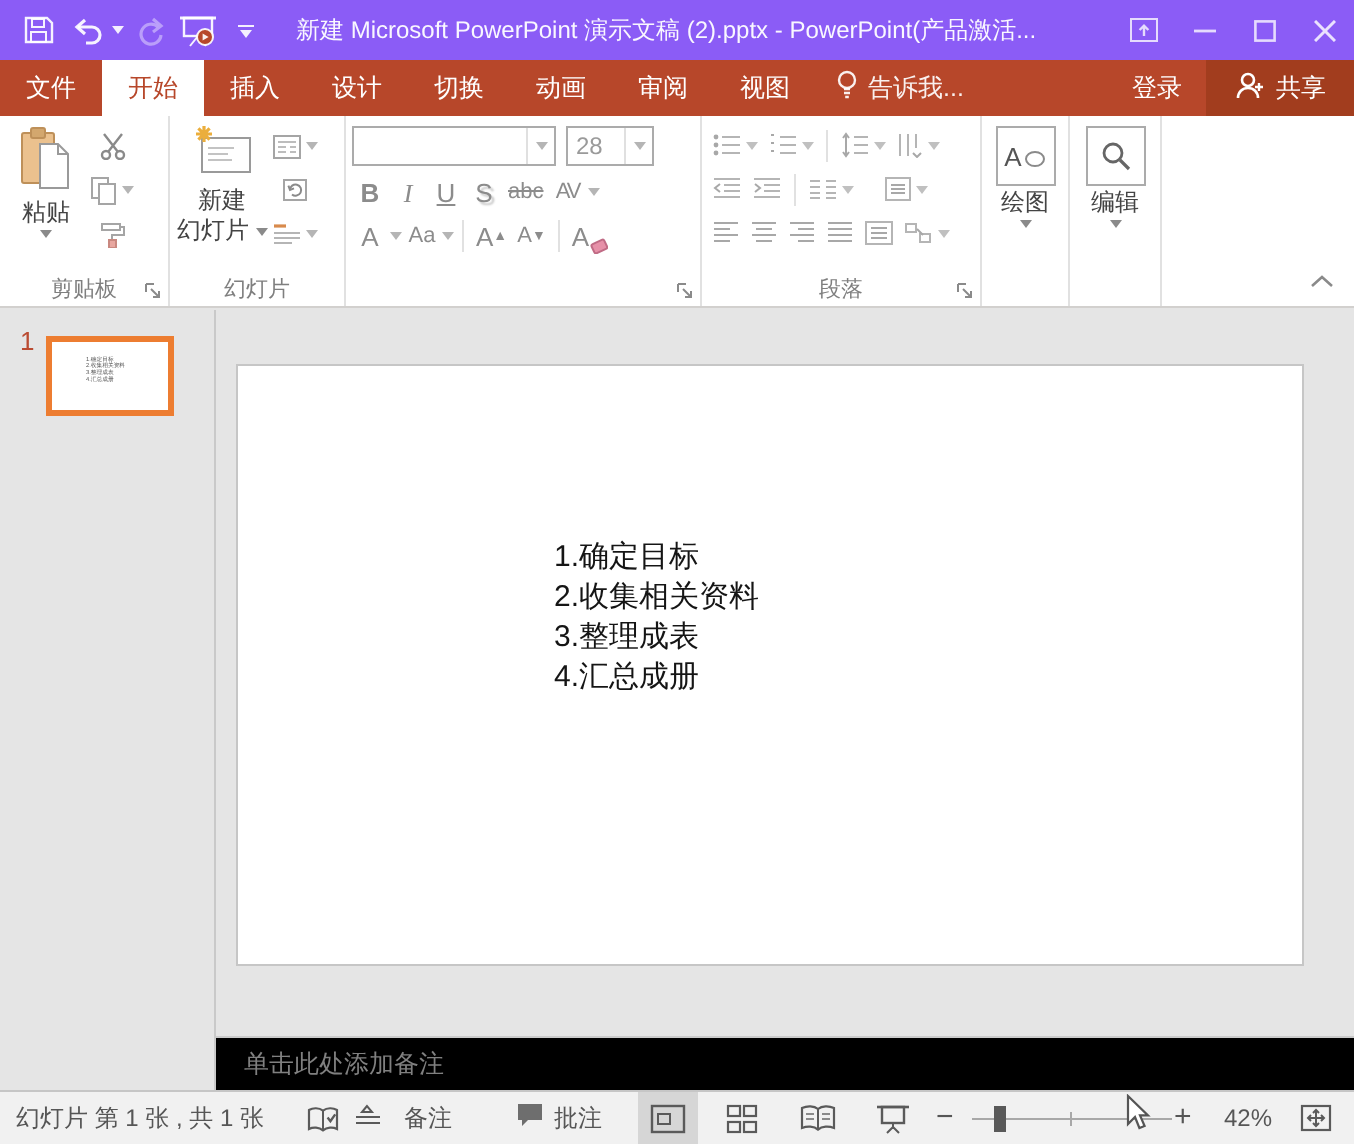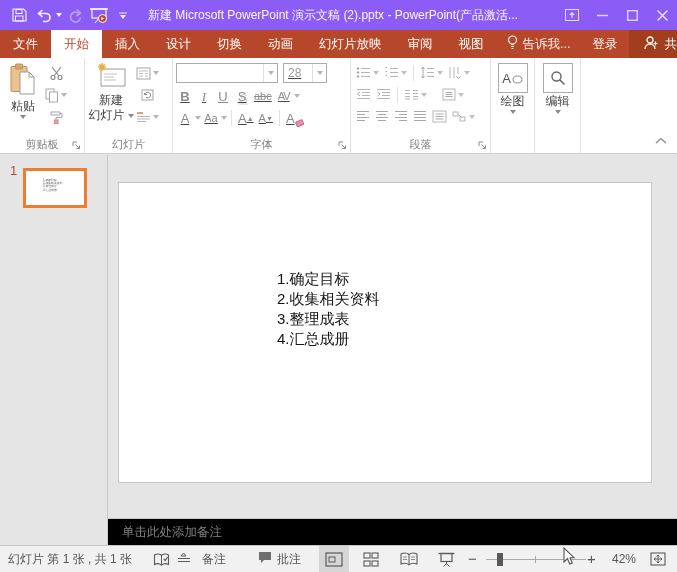--- a/index.html
+++ b/index.html
@@ -155,21 +155,20 @@
     </div>
   </div>
 
   <div class="tabbar">
     <div class="tab">文件</div>
     <div class="tab active">开始</div>
     <div class="tab">插入</div>
     <div class="tab">设计</div>
     <div class="tab">切换</div>
     <div class="tab">动画</div>
-    <div class="tab">幻灯片放映</div>
     <div class="tab">审阅</div>
     <div class="tab">视图</div>
     <div class="tellme">
       <span>
         <svg width="11" height="15" viewBox="0 0 11 15">
             <circle cx="5.5" cy="5" r="4" fill="none" stroke="rgba(255,255,255,.92)" stroke-width="1.2"></circle>
             <path d="M4 9.5h3 M4 11.5h3 M4.6 13.5h1.8" stroke="rgba(255,255,255,.92)" stroke-width="1.2"></path>
           </svg>
       </span>
       <span>告诉我...</span>
@@ -272,21 +271,21 @@
               <path d="M1 2h6" stroke="#D88A4C" stroke-width="1.6"></path>
               <path d="M1 5.5h13M1 8h13M1 10.5h9" stroke="#b5b5b5"></path>
             </svg>
           <span class="caret" style="border-top-color:#b5b5b5;"></span>
         </div>
       </div>
       <span class="rgroup-label">幻灯片</span>
     </div>
 
     <div class="rgroup" style="width:178px;">
-      <div class="fontrows" style="width:100%;text-decoration:underline;">
+      <div class="fontrows" style="width:100%;">
         <div class="btnrow">
           <div class="combo" style="width:102px;">
             <span class="cval"></span>
             <span class="cbtn">
                 <span class="caret" style="border-top-color:#b5b5b5;"></span>
               </span>
           </div>
           <div class="combo" style="width:44px; margin-left:4px;">
             <span class="cval">28</span>
             <span class="cbtn">
@@ -319,21 +318,20 @@
             </span>
           <span class="vsep"></span>
           <span class="fbtn">
               <span>A</span>
               <svg width="9" height="10" viewBox="0 0 9 10">
                 <rect x="1" y="4" width="7" height="5" rx="1" fill="#E690A8" stroke="#C06B85" transform="rotate(-25 4 6)"></rect>
               </svg>
             </span>
         </div>
       </div>
-      <span class="rgroup-label">字体</span>
       <span class="launcher">
         <svg width="9" height="9" viewBox="0 0 9 9">
             <path d="M1 1h4M1 1v4" stroke="#8a8a8a"></path>
             <path d="M3.5 3.5l4 4M7.5 4.5v3h-3" stroke="#8a8a8a" fill="none"></path>
           </svg>
       </span>
     </div>
 
     <div class="rgroup" style="width:140px;">
       <div class="pararows" style="width:100%;">

